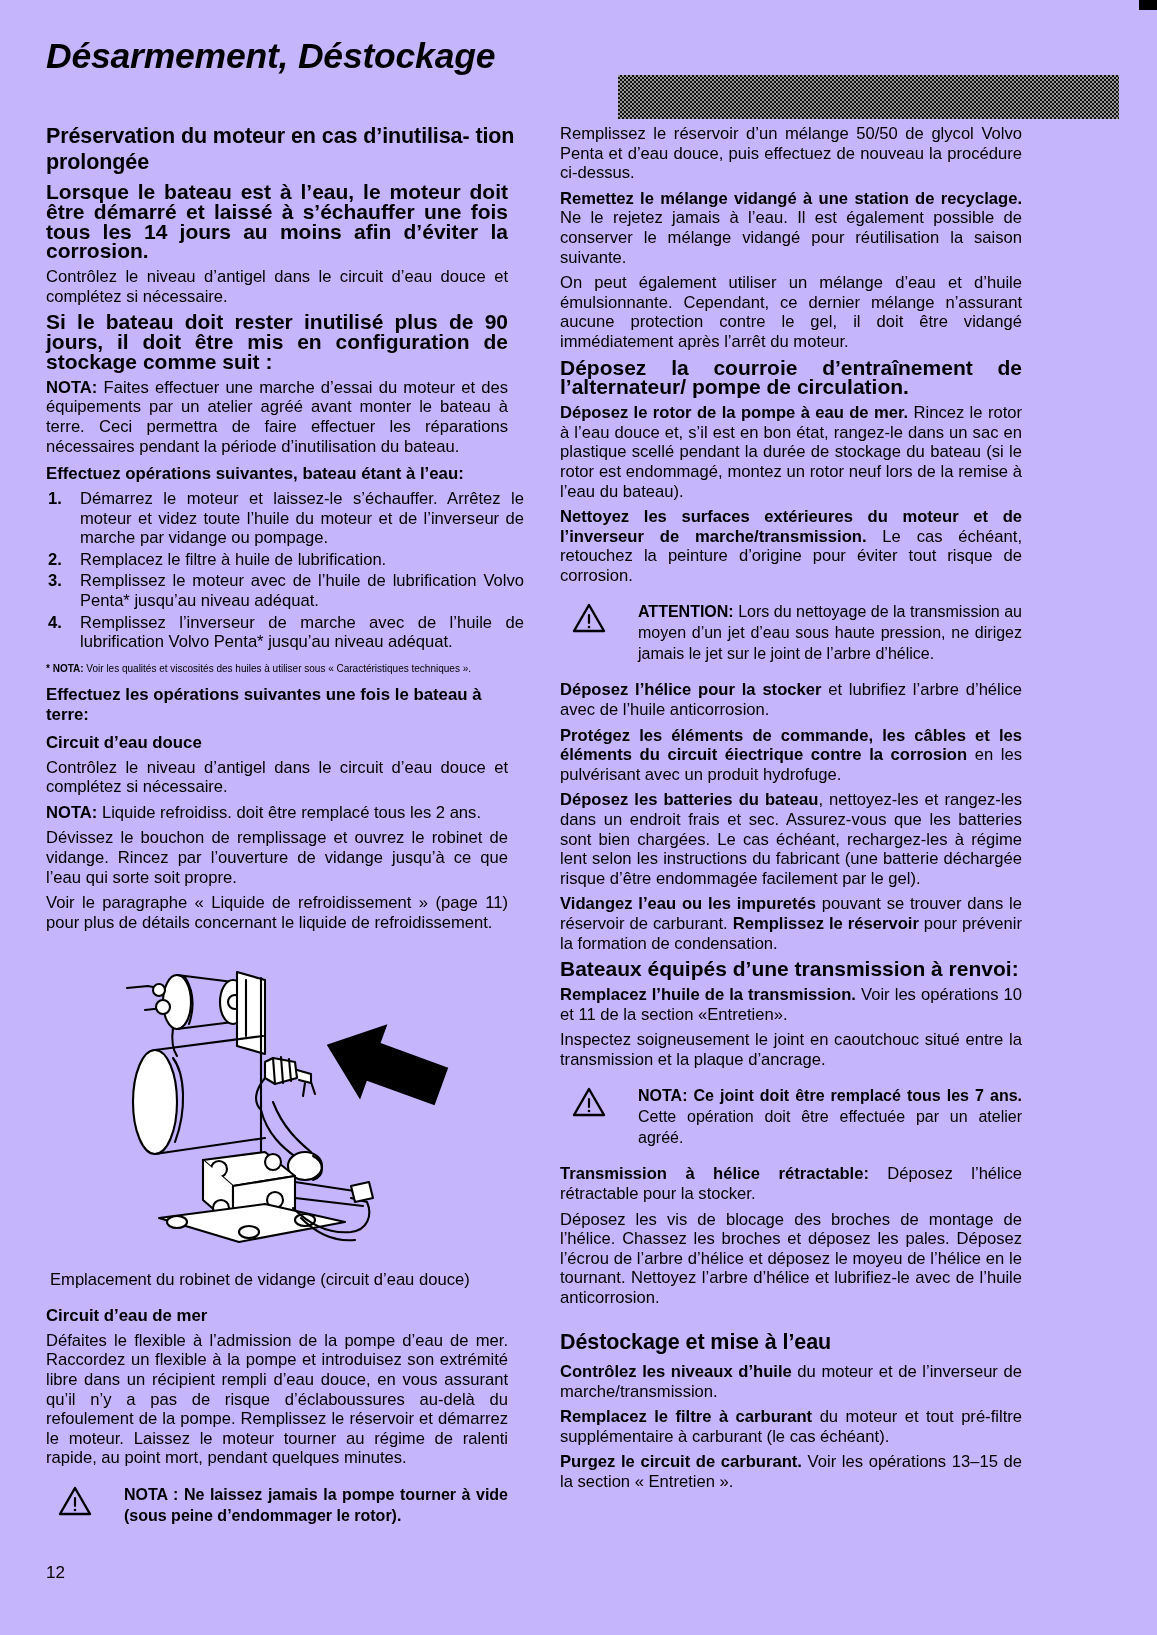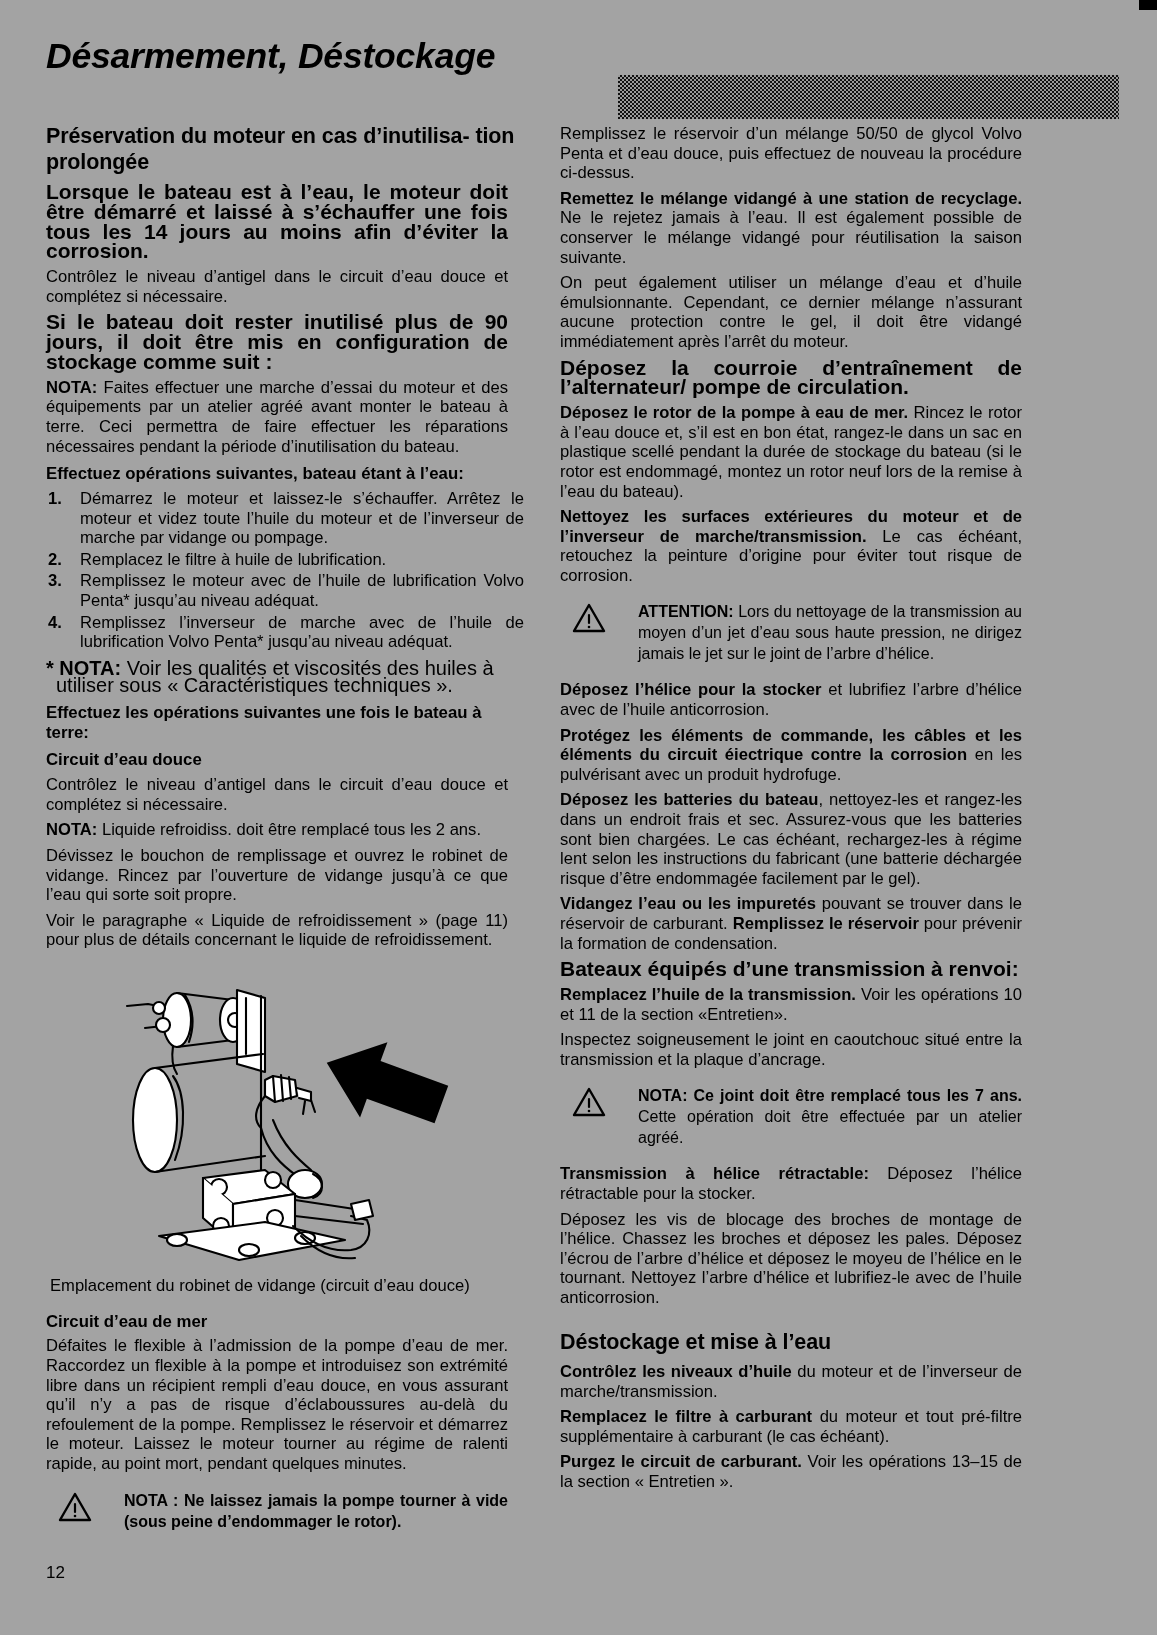--- a/index.html
+++ b/index.html
@@ -14,21 +14,21 @@
     position: relative;
     font-family: "Liberation Sans", sans-serif;
     color: #000000;
     overflow: hidden;
   }
 
   
   .page {
     position: absolute;
     inset: 0;
-    background: #a3a3a3;
+    background: #c4b5fd;
     text-decoration: underline;
   }
   .corner-mark {
     position: absolute;
     top: 0;
     right: 0;
     width: 18px;
     height: 10px;
     background: #000;
   }
@@ -123,21 +123,21 @@
   }
   ol.steps > li .num {
     position: absolute;
     left: 2px;
     top: 0;
     font-weight: bold;
   }
 
   
   p.footnote {
-    font-size: 20px;
+    font-size: 10px;
     line-height: 17.6px;
     margin-bottom: 8px;
     padding-left: 10px;
     text-indent: -10px;
     text-align: left;
   }
 
   
   .note {
     position: relative;
@@ -162,21 +162,21 @@
 
   
   .figure {
     margin: 18px 0 6px 0;
     text-align: center;
   }
   .figure svg { display: block; margin: 0 auto; }
   .fig-caption {
     font-size: 16.6px;
     line-height: 19.6px;
-    margin: 8px 0 16px 4px;
+    margin: 20px 0 16px 4px;
     text-align: left;
   }
 
   
   .page-number {
     position: absolute;
     left: 46px;
     bottom: 52px;
     font-size: 17px;
     font-weight: normal;

